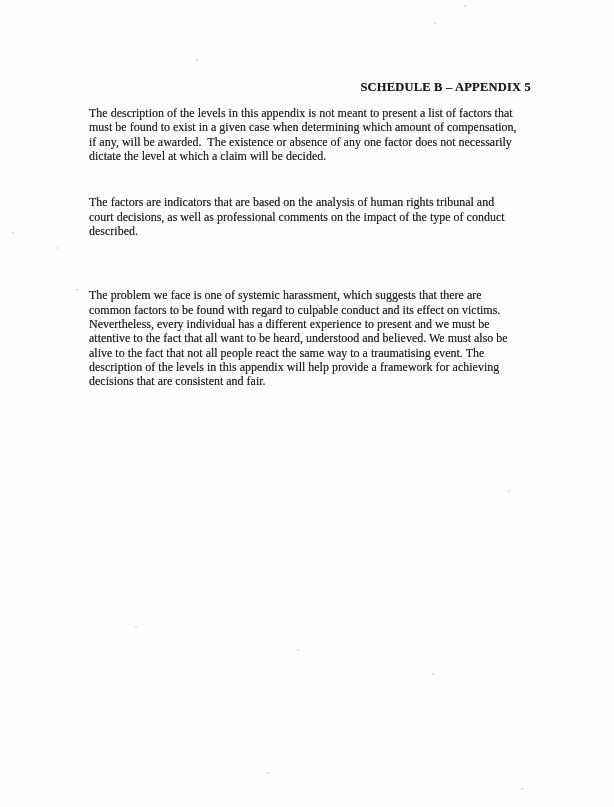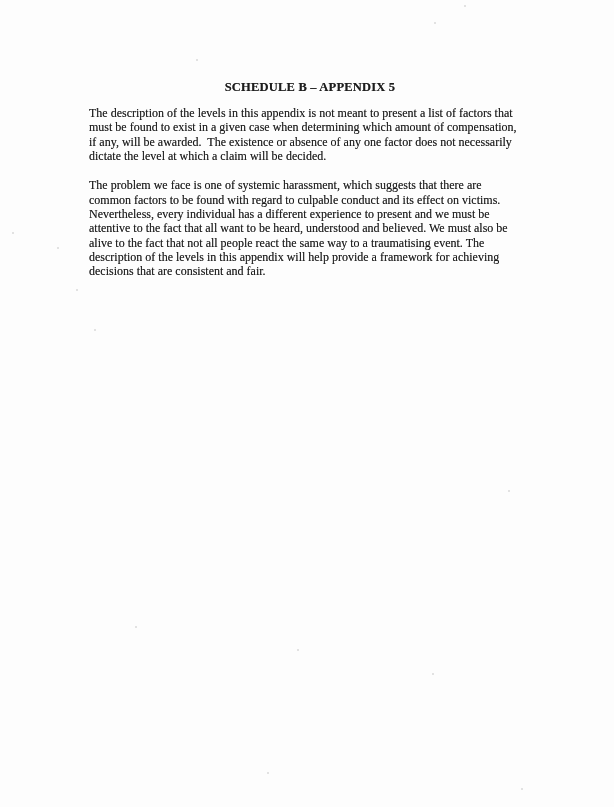--- a/index.html
+++ b/index.html
@@ -18,21 +18,21 @@
   }
   .content {
     position: absolute;
     left: 89px;
     top: 0;
     width: 442px;
     padding-top: 80px;
   }
   .title {
     margin: 0;
-    text-align: center;
+    text-align: right;
     font-size: 12.5px;
     font-weight: bold;
     line-height: 15px;
     letter-spacing: 0.2px;
     white-space: pre;
     text-shadow: 0 0 0.5px rgba(20,20,20,0.6);
   }
   .subtitle {
     margin: 31px 0 0 0;
   }
@@ -45,39 +45,42 @@
   }
   .para {
     margin: 0;
     font-size: 12px;
     line-height: 14.33px;
     white-space: pre;
     text-shadow: 0 0 0.4px rgba(20,20,20,0.55);
   }
   .p1 { margin-top: 11px; }
   .p2 { margin-top: 32px; }
-  .p3 { margin-top: 15px; }
+  .p3 { margin-top: 50px; }
   .speck {
     position: absolute;
     width: 2px;
     height: 2px;
     border-radius: 50%;
     background: #d9d9d9;
   }
 </style>
 </head>
 <body>
 
 <div class="page">
   <div class="content">
     <h1 class="title">SCHEDULE B – APPENDIX 5</h1>
     <p class="para p1">The description of the levels in this appendix is not meant to present a list of factors that
 must be found to exist in a given case when determining which amount of compensation,
 if any, will be awarded.  The existence or absence of any one factor does not necessarily
 dictate the level at which a claim will be decided.</p>
+    <p class="para p2">The factors are indicators that are based on the analysis of human rights tribunal and
+court decisions, as well as professional comments on the impact of the type of conduct
+described.</p>
     <p class="para p3">The problem we face is one of systemic harassment, which suggests that there are
 common factors to be found with regard to culpable conduct and its effect on victims.
 Nevertheless, every individual has a different experience to present and we must be
 attentive to the fact that all want to be heard, understood and believed. We must also be
 alive to the fact that not all people react the same way to a traumatising event. The
 description of the levels in this appendix will help provide a framework for achieving
 decisions that are consistent and fair.</p>
   </div>
 
   <div class="speck" style="left:464px; top:5px;"></div>

